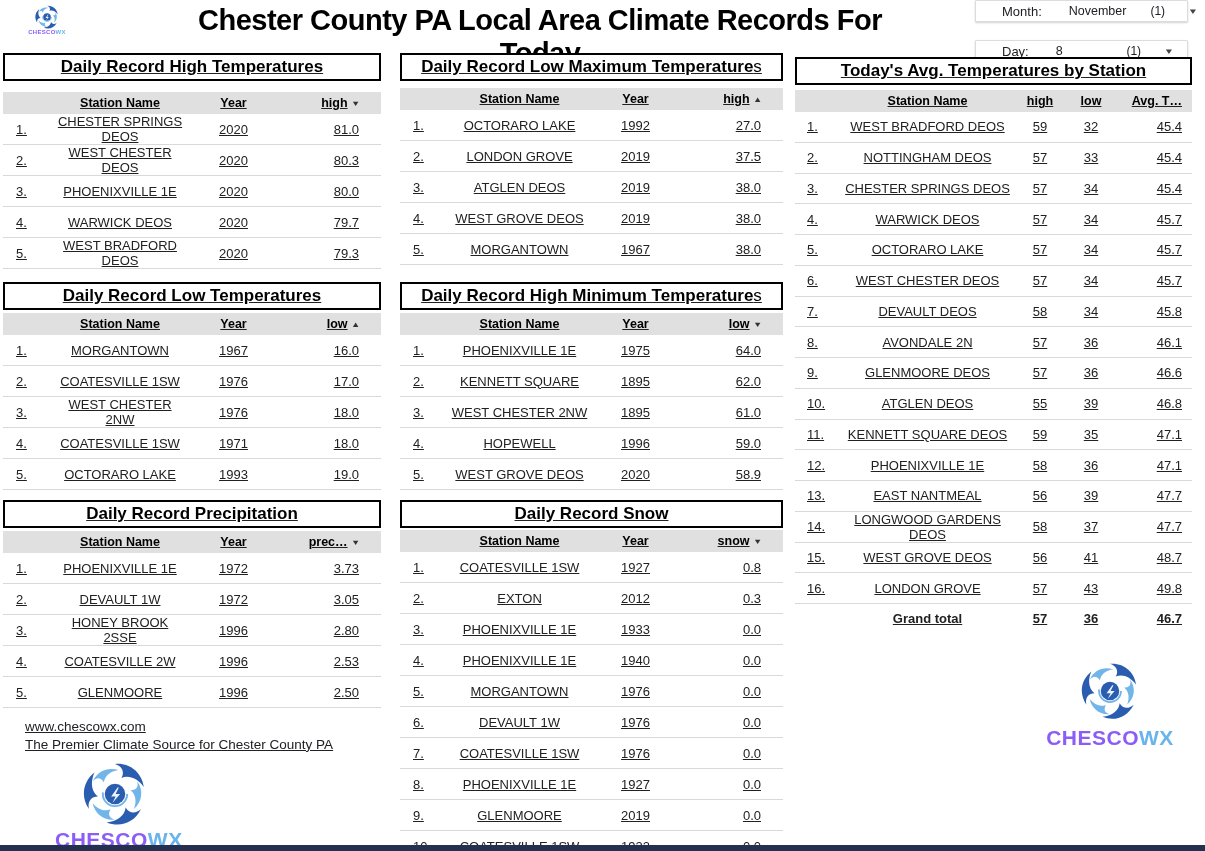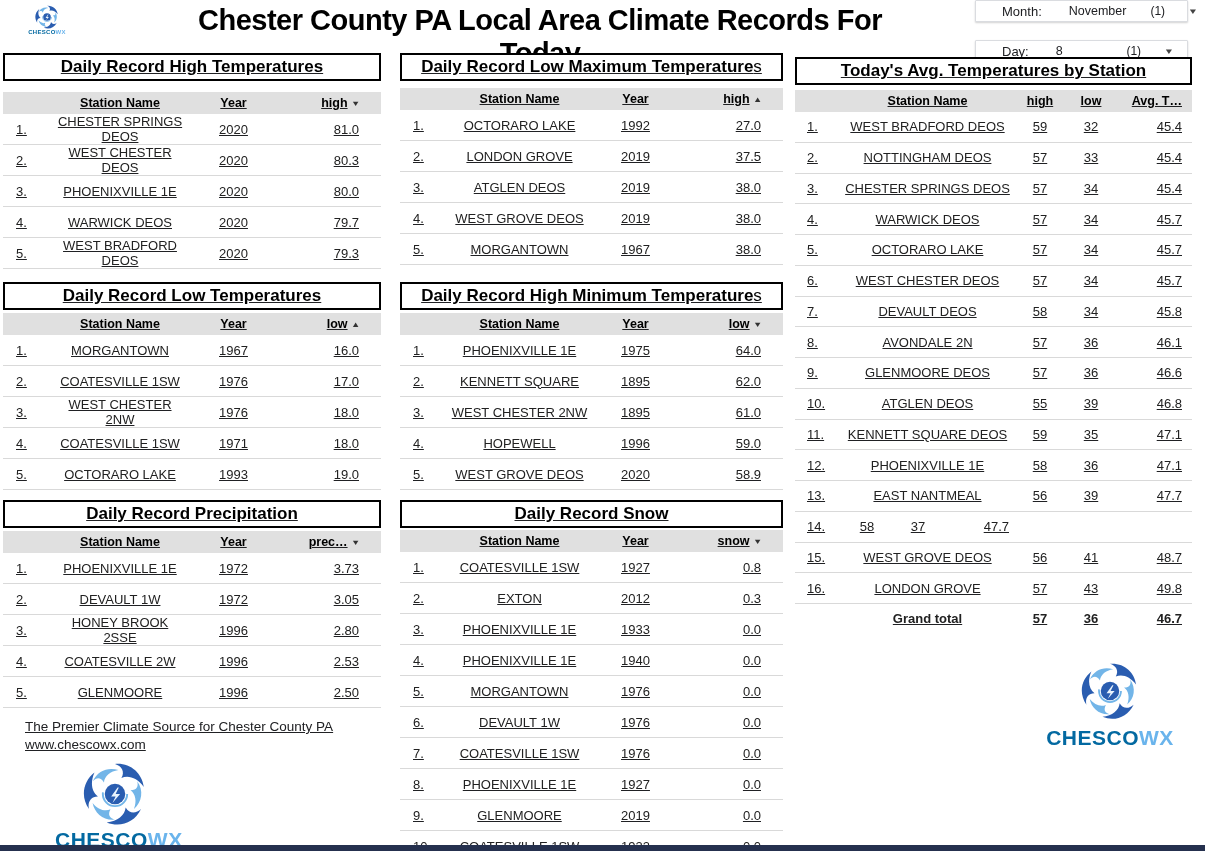--- a/index.html
+++ b/index.html
@@ -52,21 +52,21 @@
   .col3 .trow{height:29.75px;}
   .gtotal{font-weight:700;border-bottom:none;height:31px;}
   
   .footer-note{margin-top:10px;margin-left:22px;font-size:13.5px;line-height:1.32;color:#202124;}
   .logo-lg{margin-top:8px;margin-left:52px;width:120px;text-align:center;}
   .logo-lg svg{width:64px;height:64px;display:block;margin:0 auto;}
   .logo-lg .wordmark{font-size:21px;font-weight:700;letter-spacing:.5px;margin-top:2px;}
   .logo-right{position:absolute;left:1040px;top:662px;width:140px;text-align:center;}
   .logo-right svg{width:58px;height:58px;display:block;margin:0 auto;}
   .logo-right .wordmark{font-size:21px;font-weight:700;letter-spacing:.5px;margin-top:6px;}
-  .wm-dark{color:#0369a1;} .wm-light{color:#6ab4ec;}
+  .wm-dark{color:#8b5cf6;} .wm-light{color:#6ab4ec;}
   .bottom-bar{position:absolute;left:0;right:0;bottom:0;height:6px;background:#25304e;}
 </style>
 </head>
 <body>
 
 <div class="logo-sm">
   <svg viewBox="0 0 100 100">
     <g fill="#2a5db0">
       <path d="M50 3 C74 1 92 17 95 39 C85 25 71 20 60 25 C66 15 60 6 50 3Z"></path>
       <path transform="rotate(120 50 50)" d="M50 3 C74 1 92 17 95 39 C85 25 71 20 60 25 C66 15 60 6 50 3Z"></path>
@@ -247,22 +247,22 @@
         <div class="trow">
           <div class="c-num">5.</div>
           <div class="c-station">GLENMOORE</div>
           <div class="c-year">1996</div>
           <div class="c-val">2.50</div>
         </div>
       </div>
   </section>
 
   <div class="footer-note">
+    <div>www.chescowx.com</div>
     <div>The Premier Climate Source for Chester County PA</div>
-    <div>www.chescowx.com</div>
   </div>
 
   <div class="logo-lg">
     <svg viewBox="0 0 100 100">
       <g fill="#2a5db0">
         <path d="M50 3 C74 1 92 17 95 39 C85 25 71 20 60 25 C66 15 60 6 50 3Z"></path>
         <path transform="rotate(120 50 50)" d="M50 3 C74 1 92 17 95 39 C85 25 71 20 60 25 C66 15 60 6 50 3Z"></path>
         <path transform="rotate(240 50 50)" d="M50 3 C74 1 92 17 95 39 C85 25 71 20 60 25 C66 15 60 6 50 3Z"></path>
       </g>
       <g fill="#72b5e8">
@@ -579,20 +579,21 @@
         <div class="trow">
           <div class="c-num3">13.</div>
           <div class="c-station3">EAST NANTMEAL</div>
           <div class="c-high">56</div>
           <div class="c-low">39</div>
           <div class="c-avg">47.7</div>
         </div>
 
         <div class="trow">
           <div class="c-num3">14.</div>
+          <div class="c-station3">LONGWOOD GARDENS DEOS</div>
           <div class="c-high">58</div>
           <div class="c-low">37</div>
           <div class="c-avg">47.7</div>
         </div>
 
         <div class="trow">
           <div class="c-num3">15.</div>
           <div class="c-station3">WEST GROVE DEOS</div>
           <div class="c-high">56</div>
           <div class="c-low">41</div>

